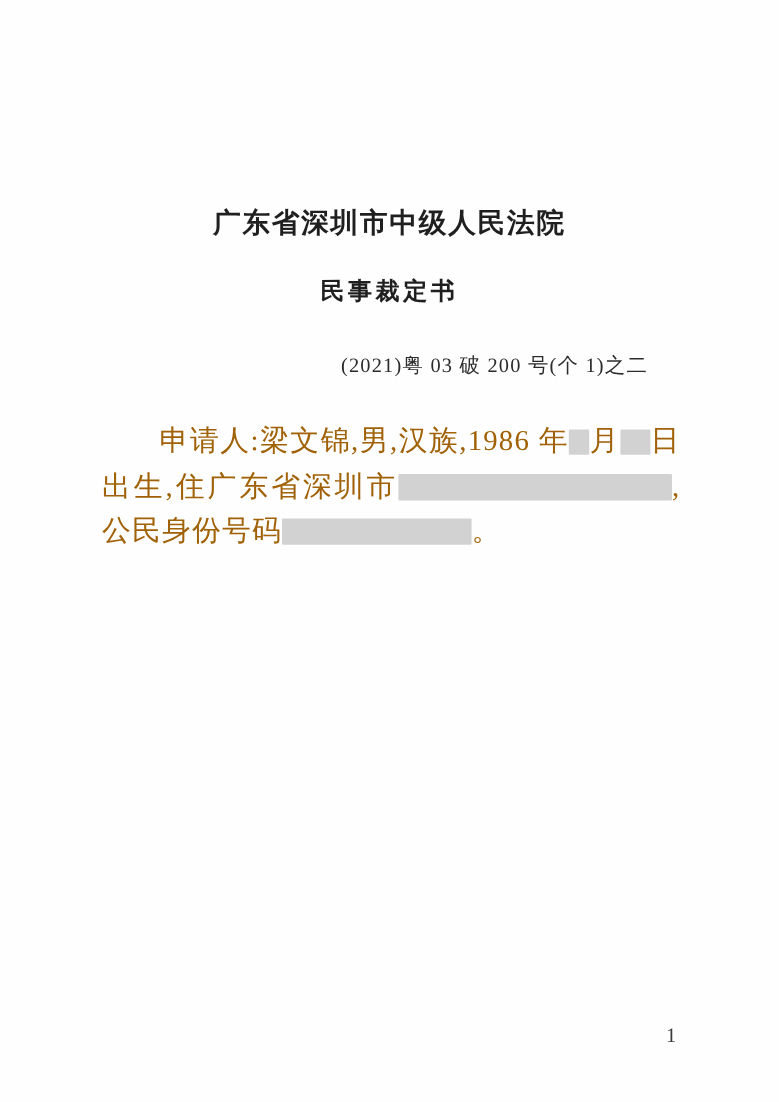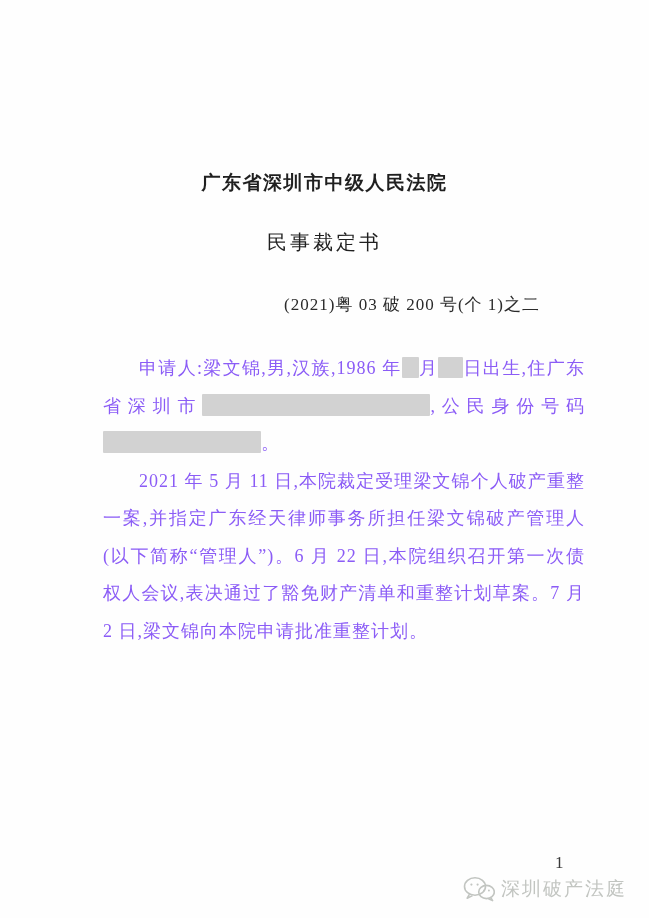--- a/index.html
+++ b/index.html
@@ -7,36 +7,36 @@
   body {
     font-family: "Liberation Serif", "DejaVu Serif", serif;
     width: 649px; height: 918px; position: relative; overflow: hidden;
   }
   .page {
     position: absolute; left: 0; top: 0; width: 649px; height: 918px;
     background: #fefefe; color: #2b2b2b;
   }
   .court-name {
     position: absolute; top: 170px; left: 0; width: 100%;
-    text-align: center; font-size: 19px; font-weight: bold;
+    text-align: center; font-size: 23px; font-weight: bold;
     letter-spacing: 1.5px; color: #1f1f1f;
   }
   .doc-title {
     position: absolute; top: 229px; left: 0; width: 100%;
-    text-align: center; font-size: 20px; font-weight: normal;
+    text-align: center; font-size: 20px; font-weight: bold;
     letter-spacing: 3px; color: #1f1f1f;
   }
   .case-number {
     position: absolute; top: 293px; right: 109px;
     font-size: 17px; letter-spacing: 1px; color: #2b2b2b;
   }
   .body-text {
-    position: absolute; top: 350px; left: 103px; width: 482px;
-    font-size: 18px; line-height: 37.5px; letter-spacing: 1px;
-    text-align: justify; color: #8b5cf6;
+    position: absolute; top: 350px; left: 85px; width: 482px;
+    font-size: 24px; line-height: 37.5px; letter-spacing: 1px;
+    text-align: justify; color: #a16207;
   }
   .para { text-indent: 2em; margin: 0; }
   .redact {
     display: inline-block; background: #d2d2d2; border-radius: 1px;
     vertical-align: -4px;
   }
   .r-month   { width: 17px;  height: 21px; }
   .r-day     { width: 25px;  height: 21px; }
   .r-address { width: 228px; height: 22px; }
   .r-id      { width: 158px; height: 22px; }
@@ -60,36 +60,20 @@
   <div class="court-name">广东省深圳市中级人民法院</div>
 
   <div class="doc-title">民事裁定书</div>
 
   <div class="case-number">(2021)粤 03 破 200 号(个 1)之二</div>
 
   <div class="body-text">
 
     <p class="para"><span>申请人:梁文锦,男,汉族,1986 年</span><span class="redact r-month"></span><span>月</span><span class="redact r-day"></span><span>日出生,住广东省深圳市</span><span class="redact r-address"></span><span>,公民身份号码</span><span class="redact r-id"></span><span>。</span></p>
 
-    <p class="para">2021 年 5 月 11 日,本院裁定受理梁文锦个人破产重整一案,并指定广东经天律师事务所担任梁文锦破产管理人(以下简称“管理人”)。6 月 22 日,本院组织召开第一次债权人会议,表决通过了豁免财产清单和重整计划草案。7 月 2 日,梁文锦向本院申请批准重整计划。</p>
 
 
   </div>
 
   <div class="page-number">1</div>
 
-  <div class="watermark">
-    <span>
-      <svg width="32" height="26" viewBox="0 0 32 26" fill="none" xmlns="http://www.w3.org/2000/svg">
-        <ellipse cx="12" cy="10.5" rx="10.5" ry="8.8" stroke="#c2c5c1" stroke-width="1.6"></ellipse>
-        <path d="M6.5 18.2 L4.2 22.2 L9.5 19.6" stroke="#c2c5c1" stroke-width="1.6" fill="none" stroke-linejoin="round"></path>
-        <circle cx="8.4" cy="8.6" r="1.1" fill="#c2c5c1"></circle>
-        <circle cx="14.6" cy="8.6" r="1.1" fill="#c2c5c1"></circle>
-        <ellipse cx="23.5" cy="16" rx="7.8" ry="6.6" stroke="#c2c5c1" stroke-width="1.6"></ellipse>
-        <path d="M27.8 21.6 L29.6 24.6 L25.4 22.7" stroke="#c2c5c1" stroke-width="1.6" fill="none" stroke-linejoin="round"></path>
-        <circle cx="20.9" cy="14.5" r="0.95" fill="#c2c5c1"></circle>
-        <circle cx="25.9" cy="14.5" r="0.95" fill="#c2c5c1"></circle>
-      </svg>
-    </span>
-    <span>深圳破产法庭</span>
-  </div>
 
 </div>
 
 </body></html>

